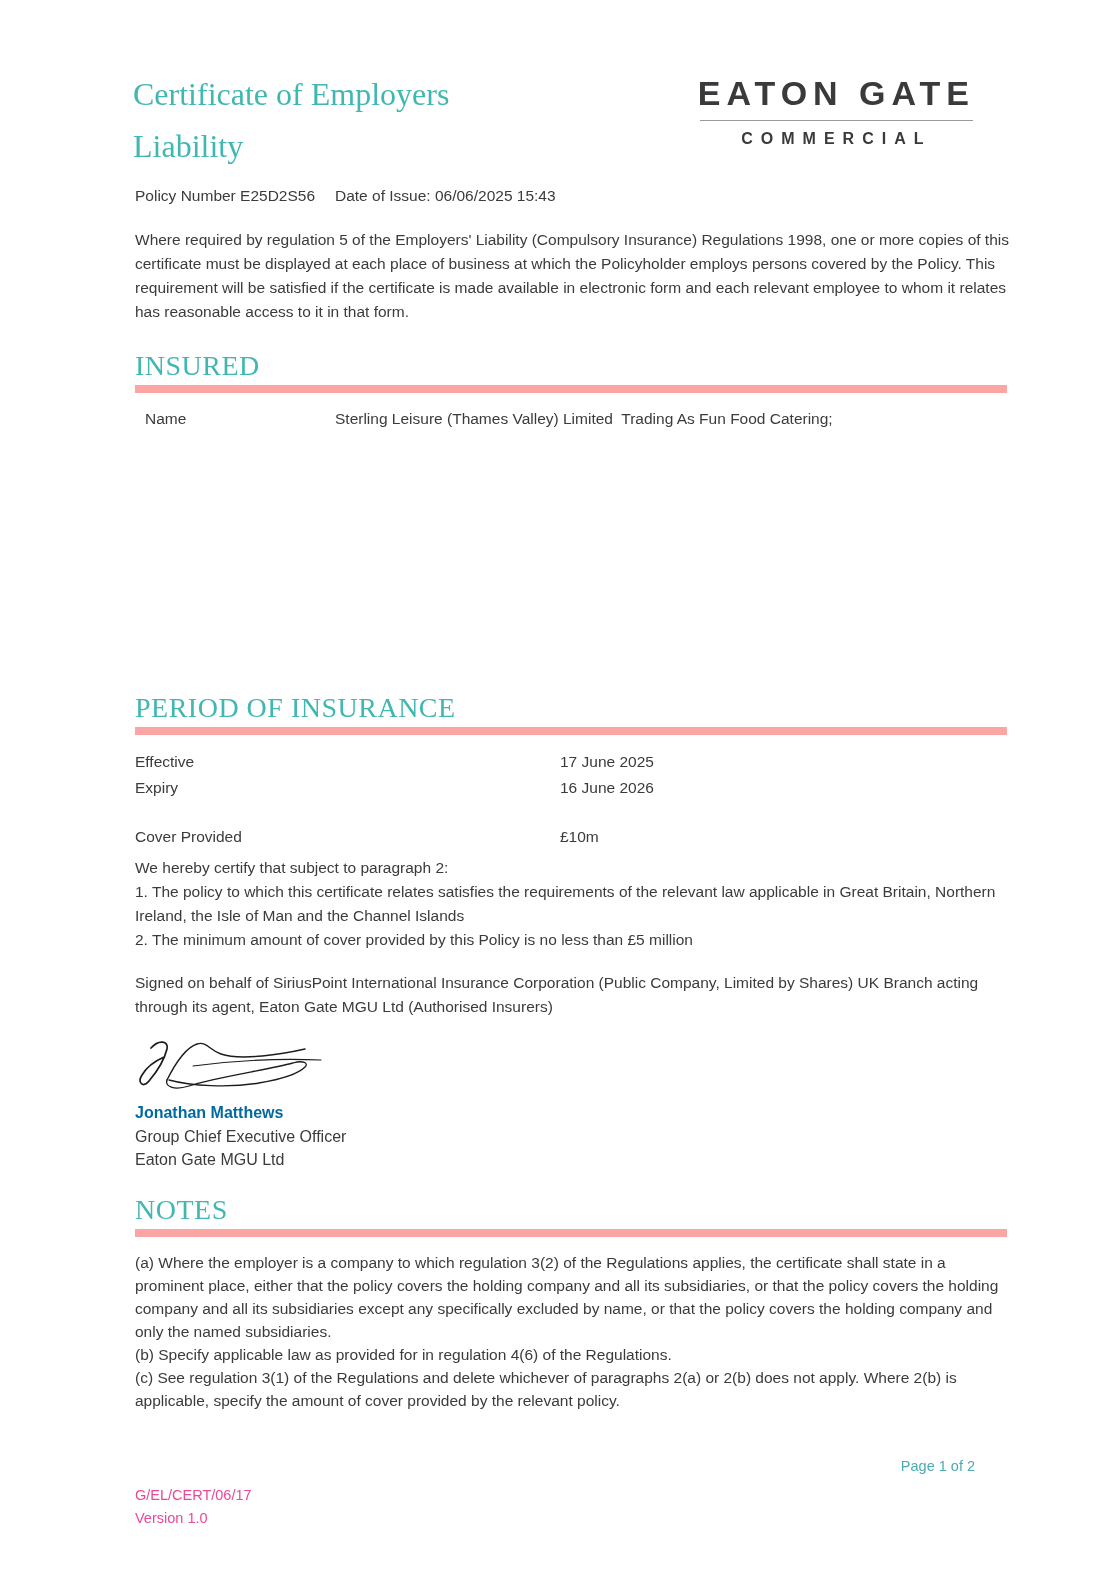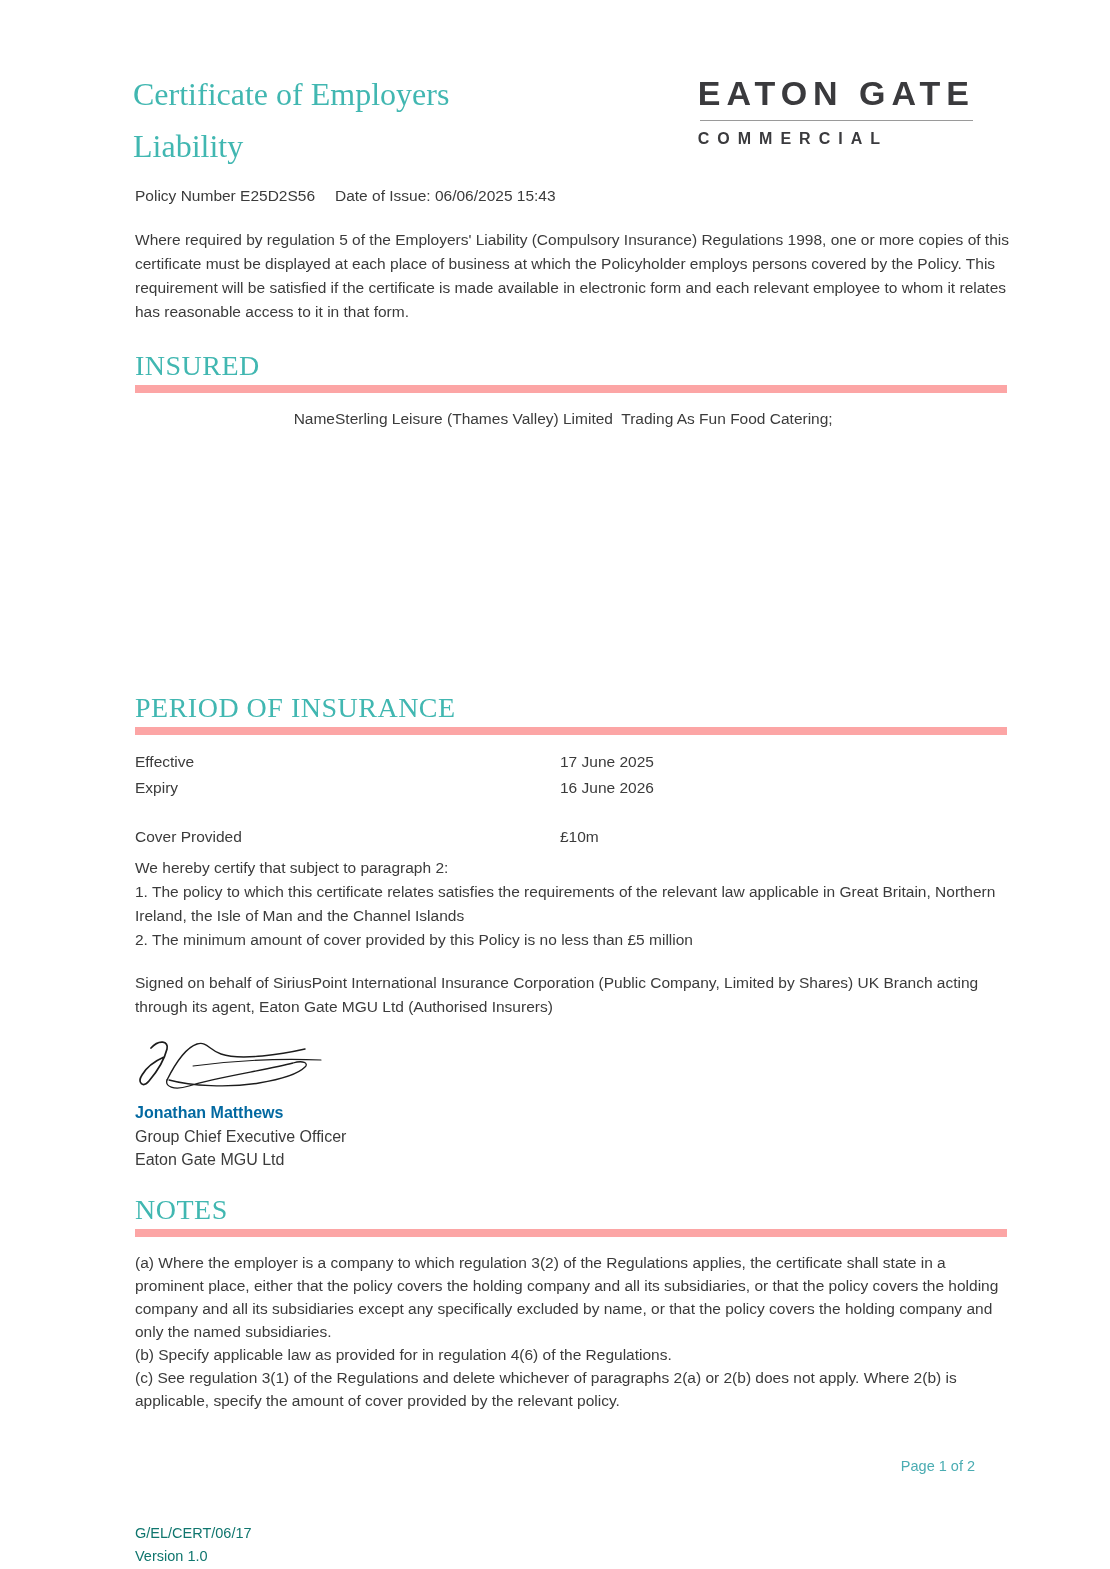--- a/index.html
+++ b/index.html
@@ -23,21 +23,21 @@
     font-family: "Liberation Serif", serif;
     font-size: 32px;
     line-height: 52px;
     color: #41b7b1;
     font-weight: 400;
   }
 
   
   .logo {
     top: 74px; right: 135px;
-    text-align: left;
+    text-align: center;
     color: #3d3d40;
   }
   .logo-name {
     font-size: 34px;
     font-weight: 700;
     letter-spacing: 6px;
     white-space: nowrap;
     color: #3a3a3d;
   }
   .logo-divider {
@@ -71,21 +71,21 @@
     border-bottom: 8px solid #fca5a5;
     padding-bottom: 3px;
     width: 872px;
   }
   .insured-block { left: 135px; top: 350px; width: 872px; }
   .period-block  { left: 135px; top: 692px; width: 872px; }
   .notes-block   { left: 135px; top: 1194px; width: 878px; }
 
   .kv-row { display: flex; margin-top: 0; font-size: 15.5px; line-height: 26px; }
   .kv-row .k { flex: 0 0 auto; }
-  .insured-block .kv-row { margin-top: 13px; padding-left: 10px; text-align: right; }
+  .insured-block .kv-row { margin-top: 13px; padding-left: 10px; }
   .insured-block .k { width: 190px; }
   .insured-block .v { white-space: pre-wrap; }
   .period-block .rows { margin-top: 14px; }
   .period-block .k { width: 425px; }
   .gap24 { height: 23px; }
 
   
   .certify { left: 135px; top: 856px; width: 884px; }
   .certify div { margin: 0; }
   .signed-para { left: 135px; top: 971px; width: 884px; }
@@ -95,21 +95,21 @@
   .signature svg { width: 100%; height: 100%; }
 
   
   .signatory { left: 135px; top: 1101px; font-size: 16px; line-height: 23.5px; }
   .signatory .name { font-weight: 700; color: #0369a1; }
 
   .notes-text { margin-top: 14px; }
   .notes-text div { font-size: 15.5px; line-height: 23px; }
 
   
-  .footer-left { left: 135px; top: 1522px; font-size: 14.5px; line-height: 23px; color: #0f766e; }
+  .footer-left { left: 135px; top: 1484px; font-size: 14.5px; line-height: 23px; color: #ec4899; }
   .footer-right { right: 135px; top: 1458px; font-size: 14.5px; color: #4aacb2; }
 </style>
 </head>
 <body>
 
 <div class="page">
 
   <div class="abs doc-title">
     <div>Certificate of Employers</div>
     <div>Liability</div>

